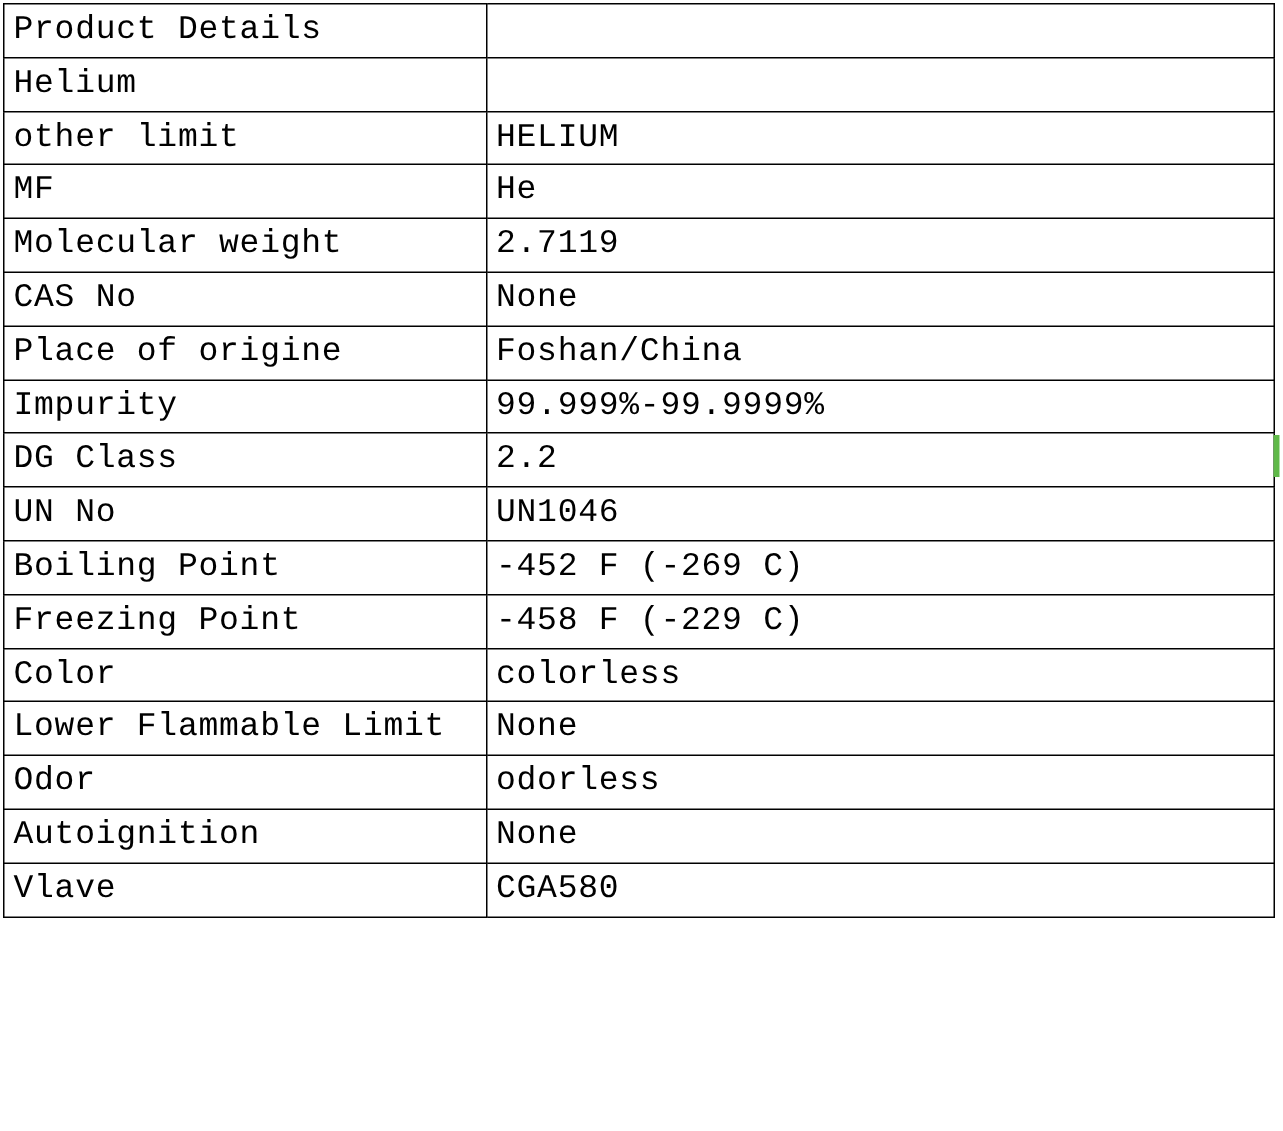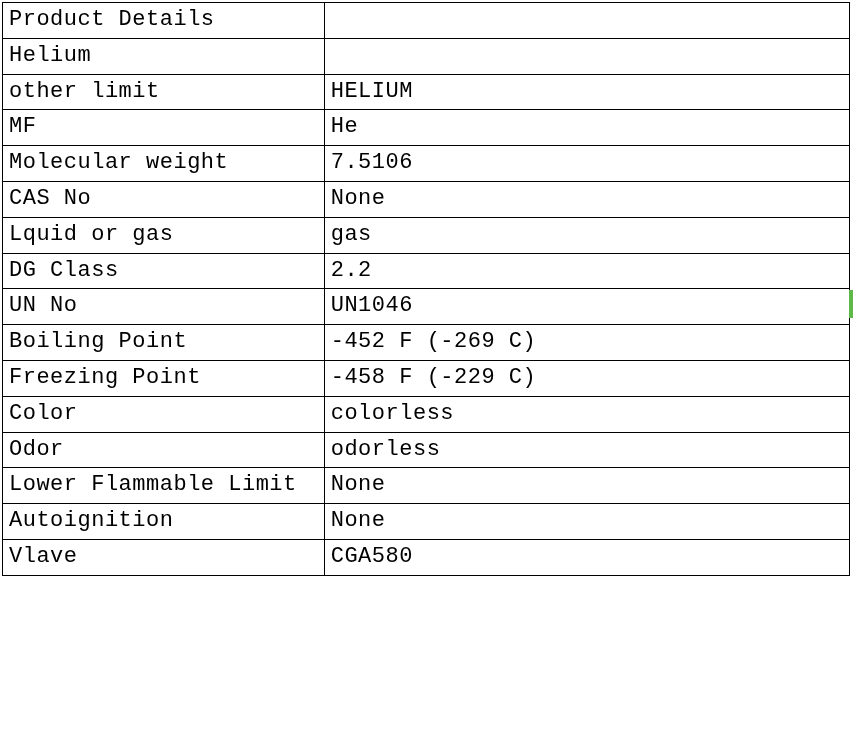--- a/index.html
+++ b/index.html
@@ -59,29 +59,33 @@
     <tr>
         <td class="col-label">other limit</td>
         <td class="col-value">HELIUM</td>
       </tr>
     <tr>
         <td class="col-label">MF</td>
         <td class="col-value">He</td>
       </tr>
     <tr>
         <td class="col-label">Molecular weight</td>
-        <td class="col-value">7.5106</td>
+        <td class="col-value">2.7119</td>
       </tr>
     <tr>
         <td class="col-label">CAS No</td>
         <td class="col-value">None</td>
       </tr>
     <tr>
-        <td class="col-label">Lquid or gas</td>
-        <td class="col-value">gas</td>
+        <td class="col-label">Place of origine</td>
+        <td class="col-value">Foshan/China</td>
+      </tr>
+    <tr>
+        <td class="col-label">Impurity</td>
+        <td class="col-value">99.999%-99.9999%</td>
       </tr>
     <tr>
         <td class="col-label">DG Class</td>
         <td class="col-value">2.2</td>
       </tr>
     <tr>
         <td class="col-label">UN No</td>
         <td class="col-value">UN1046</td>
       </tr>
     <tr>
@@ -90,26 +94,26 @@
       </tr>
     <tr>
         <td class="col-label">Freezing Point</td>
         <td class="col-value"> -458 F (-229 C)</td>
       </tr>
     <tr>
         <td class="col-label">Color</td>
         <td class="col-value"> colorless</td>
       </tr>
     <tr>
+        <td class="col-label">Lower Flammable Limit</td>
+        <td class="col-value">None</td>
+      </tr>
+    <tr>
         <td class="col-label">Odor</td>
         <td class="col-value">odorless</td>
-      </tr>
-    <tr>
-        <td class="col-label">Lower Flammable Limit</td>
-        <td class="col-value">None</td>
       </tr>
     <tr>
         <td class="col-label">Autoignition</td>
         <td class="col-value">None</td>
       </tr>
     <tr>
         <td class="col-label">Vlave</td>
         <td class="col-value">CGA580</td>
       </tr>
 

